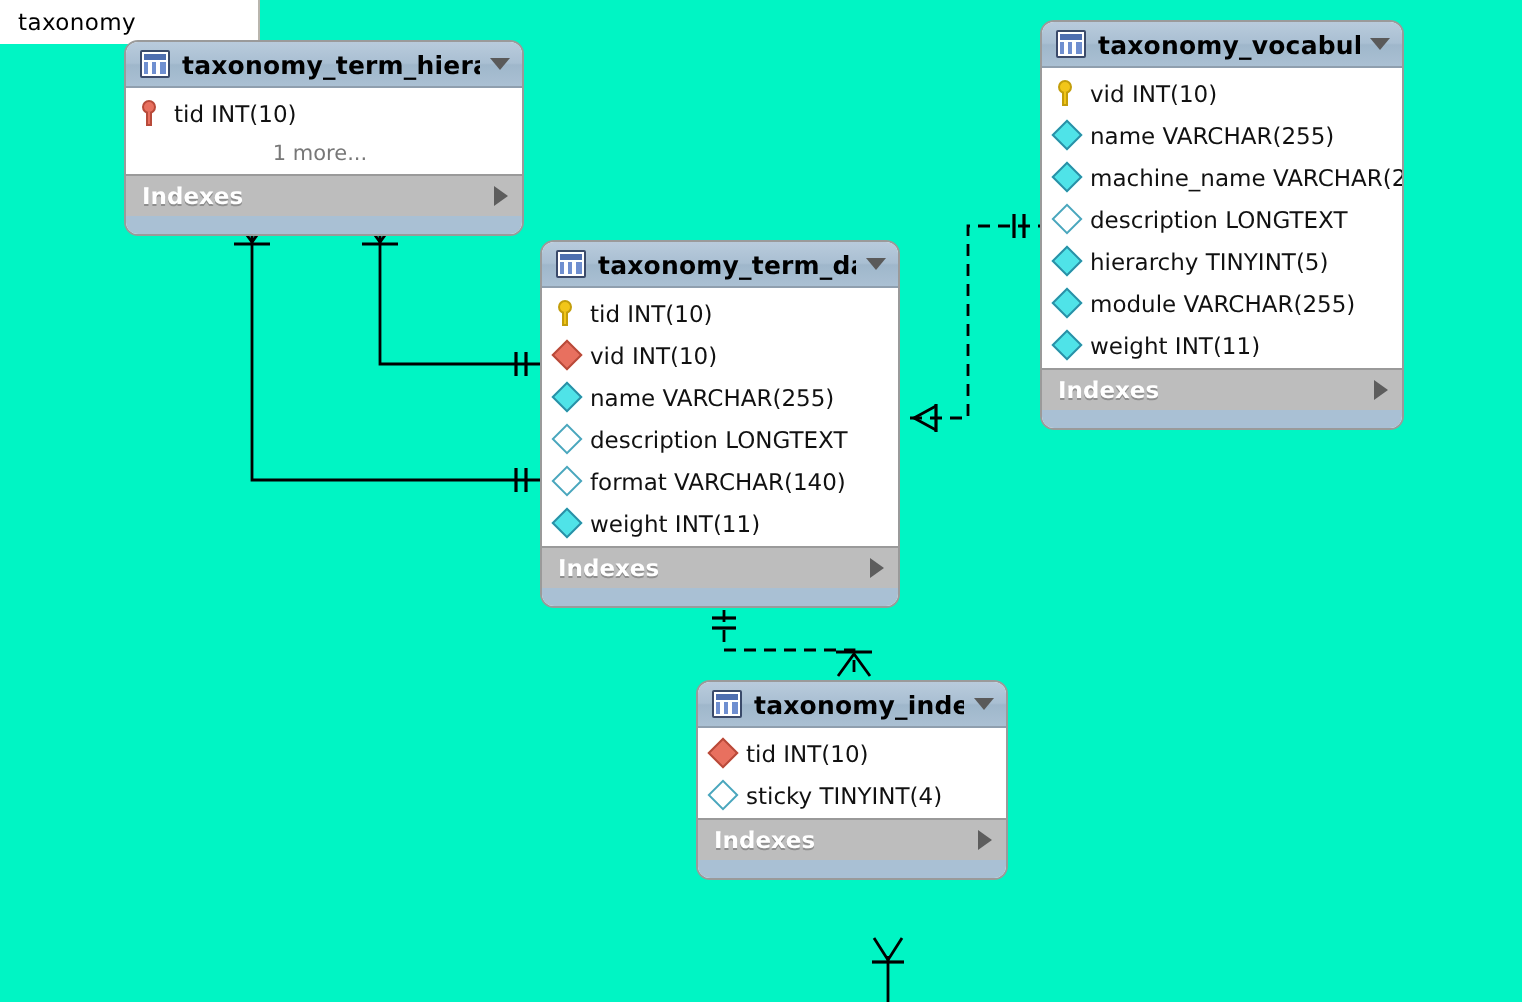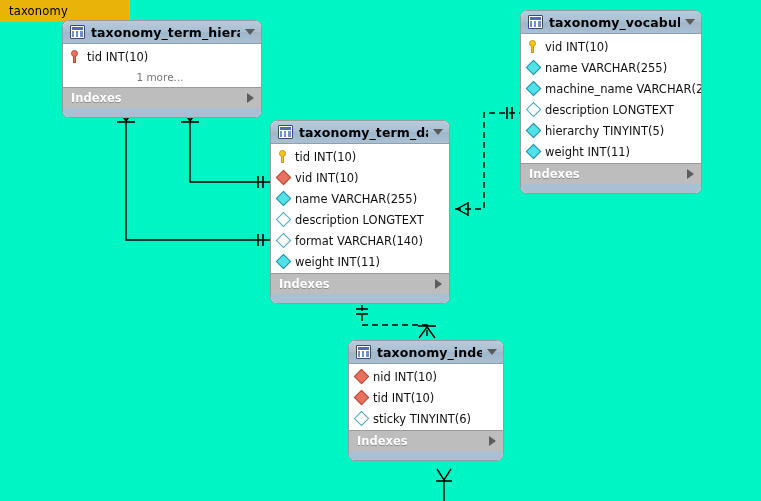--- a/index.html
+++ b/index.html
@@ -10,21 +10,21 @@
     overflow:hidden;
     position:relative;
   }
   #canvas{position:absolute;inset:0;width:761px;height:501px;}
   svg.links{position:absolute;left:0;top:0;width:761px;height:501px;pointer-events:none;}
 
   
   .tab{
     position:absolute;left:0;top:0;
     width:130px;height:22px;
-    background:#eab308;
+    background:#ffffff;
     border-right:1px solid #b9b5ad;
     box-sizing:border-box;
     display:flex;align-items:center;
     padding-left:9px;
     font-size:11.5px;color:#000;
     letter-spacing:.2px;
   }
 
   
   .tbl{
@@ -306,20 +306,26 @@
       <div class="col">
         <span class="mk-wrap">
             <span class="mk dia fill-cy"></span>
           </span>
         <span class="lbl">hierarchy TINYINT(5)</span>
       </div>
       <div class="col">
         <span class="mk-wrap">
             <span class="mk dia fill-cy"></span>
           </span>
+        <span class="lbl">module VARCHAR(255)</span>
+      </div>
+      <div class="col">
+        <span class="mk-wrap">
+            <span class="mk dia fill-cy"></span>
+          </span>
         <span class="lbl">weight INT(11)</span>
       </div>
     </div>
     <div class="tbl-foot">
       <span class="lbl">Indexes</span>
       <span class="arrow"></span>
     </div>
     <div class="tbl-bottom"></div>
   </div>
 
@@ -327,33 +333,27 @@
     <div class="tbl-head">
       <span class="tbl-icon"></span>
       <span class="tbl-title">taxonomy_index</span>
       <span class="tbl-caret"></span>
     </div>
     <div class="cols">
       <div class="col">
         <span class="mk-wrap">
             <span class="mk dia fill-rd"></span>
           </span>
-        <span class="lbl">nid INT(10)</span>
-      </div>
-      <div class="col">
-        <span class="mk-wrap">
-            <span class="mk dia fill-rd"></span>
-          </span>
         <span class="lbl">tid INT(10)</span>
       </div>
       <div class="col">
         <span class="mk-wrap">
             <span class="mk dia hollow"></span>
           </span>
-        <span class="lbl">sticky TINYINT(6)</span>
+        <span class="lbl">sticky TINYINT(4)</span>
       </div>
     </div>
     <div class="tbl-foot">
       <span class="lbl">Indexes</span>
       <span class="arrow"></span>
     </div>
     <div class="tbl-bottom"></div>
   </div>
 
 </div>

